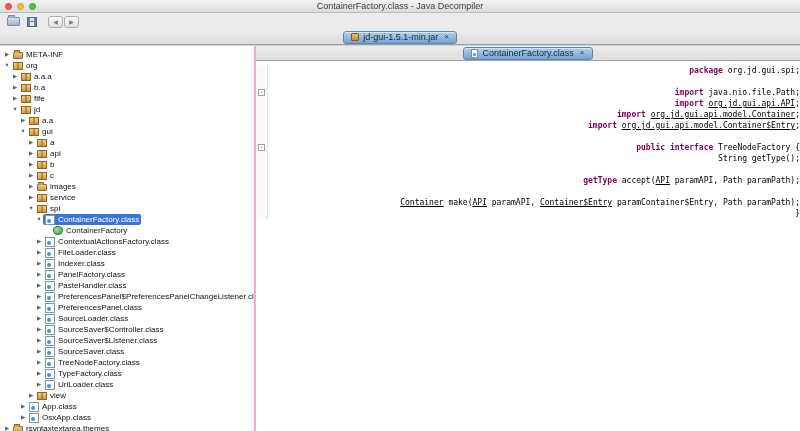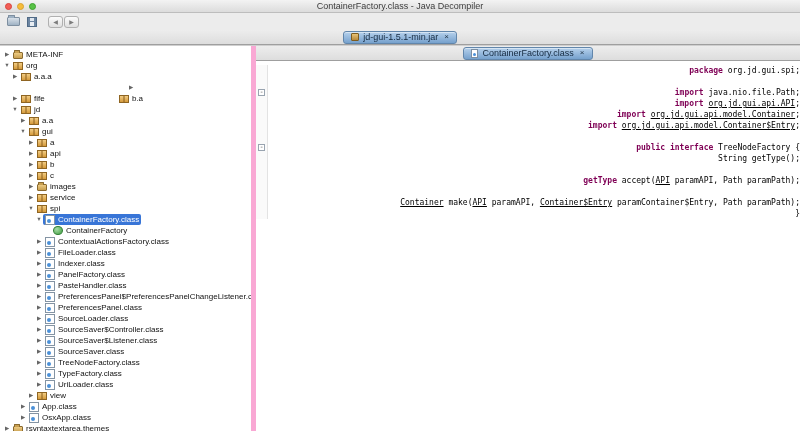--- a/index.html
+++ b/index.html
@@ -58,21 +58,21 @@
   }
   .tab .tab-close { font-size:8px; color:#24384c; margin-left:2px; cursor:pointer; line-height:1; }
   .tab-icn-jar { width:8px; height:8px; background:linear-gradient(#e6c278,#b98a3a); border:1px solid #7e5c1f; border-radius:1px; display:inline-block; }
   .tab-icn-class { width:7px; height:9px; background:#ffffff; border:1px solid #7d8fa2; display:inline-block; position:relative; }
   .tab-icn-class::before { content:""; position:absolute; left:1px; top:3px; width:3px; height:3px; border-radius:50%; background:#4a90d9; }
 
   
   .main { flex:1; display:flex; min-height:0; border-top:1px solid #cfcfcf; background:#ffffff; }
   .tree-panel {
     width:256px; flex:0 0 256px; background:#ffffff;
-    border-right:5px solid #f9a8d4; overflow:hidden; padding-top:3px;
+    border-right:2px solid #f9a8d4; overflow:hidden; padding-top:3px;
   }
   .trow { height:11px; line-height:11px; display:flex; align-items:center; white-space:nowrap; font-size:8px; color:#111; cursor:default; }
   .arrow { width:8px; flex:0 0 8px; text-align:center; font-size:5.5px; color:#666; }
   .node { display:inline-flex; align-items:center; gap:2px; padding:0 2px; border-radius:2px; height:11px; }
   .node.selected { background:#3875d7; }
   .node.selected .tlabel { color:#ffffff; }
   .tlabel { padding-left:1px; }
   .icn { width:10px; height:9px; flex:0 0 10px; position:relative; display:inline-block; }
   .icn-package { width:9px; height:8px; background:linear-gradient(#f2cd85,#d59a3b); border:1px solid #8f6522; }
   .icn-package::before { content:""; position:absolute; left:3px; top:0; width:2px; height:100%; background:rgba(143,101,34,.55); }
@@ -153,21 +153,21 @@
             <span class="tlabel">org</span>
           </span>
         </div>
         <div class="trow" style="padding-left: 11px;">
           <span class="arrow">▶</span>
           <span class="node">
             <span class="icn icn-package"></span>
             <span class="tlabel">a.a.a</span>
           </span>
         </div>
-        <div class="trow" style="padding-left: 11px; flex-direction: column;">
+        <div class="trow" style="padding-left: 11px;">
           <span class="arrow">▶</span>
           <span class="node">
             <span class="icn icn-package"></span>
             <span class="tlabel">b.a</span>
           </span>
         </div>
         <div class="trow" style="padding-left: 11px;">
           <span class="arrow">▶</span>
           <span class="node">
             <span class="icn icn-package"></span>

